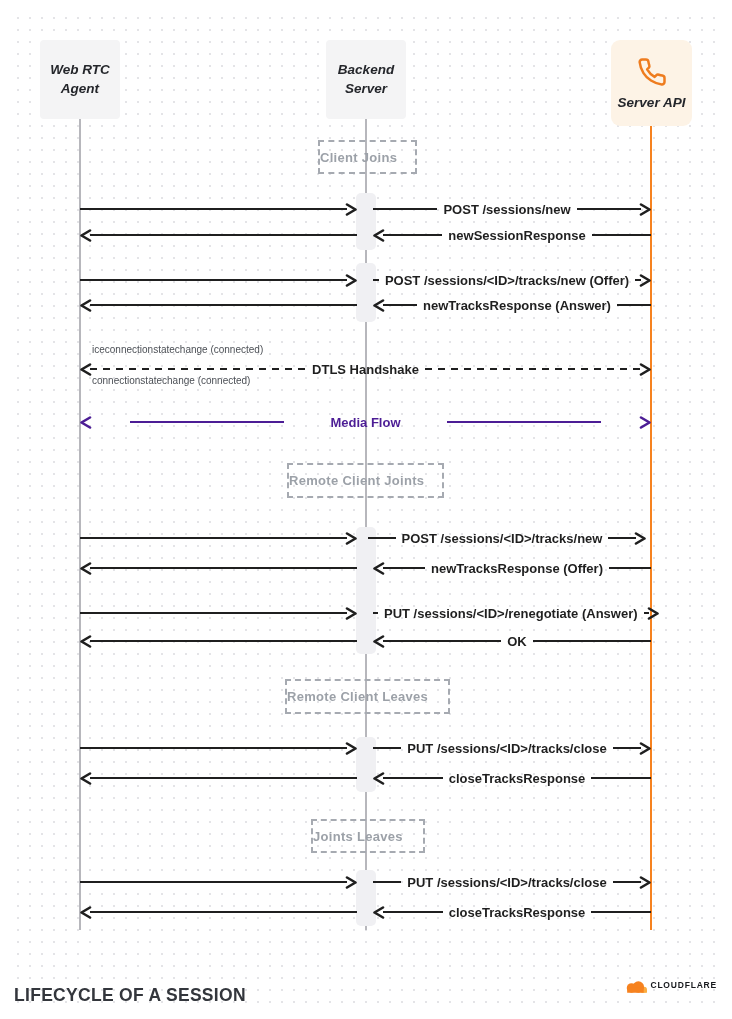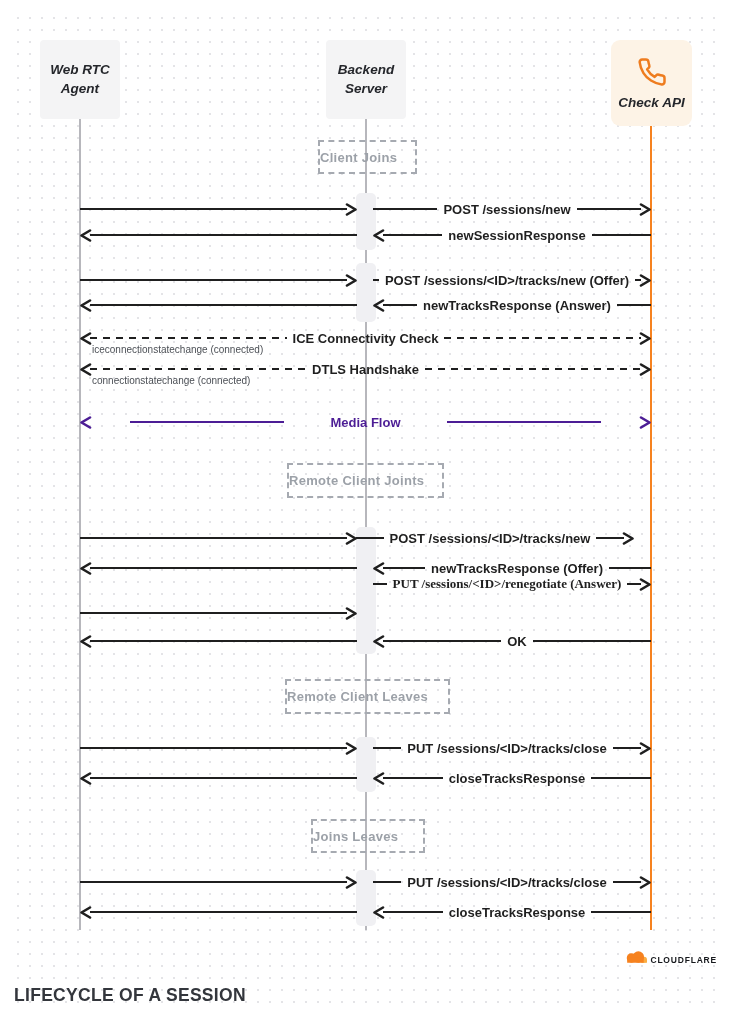--- a/index.html
+++ b/index.html
@@ -23,21 +23,21 @@
   .msg.orange{color:#4c1d95;gap:40px;}
   .seg{flex:1 1 auto;min-width:5px;height:0;border-top:2.4px solid currentColor;}
   .seg.dash{border-top:none;height:2.4px;flex-basis:10px;
             background:repeating-linear-gradient(90deg,currentColor 0 7px,transparent 7px 13px);}
   .mlabel{flex:0 0 auto;font-weight:700;font-size:13px;color:currentColor;padding:0 6px;white-space:nowrap;}
   .chev{flex:0 0 auto;display:block;}
   .chev.r{margin-left:-2px;}
   .chev.l{margin-right:-2px;}
   .sub{position:absolute;left:92px;z-index:4;font-size:10px;color:#4b4f55;white-space:nowrap;}
   .title{position:absolute;left:14px;top:985px;font-weight:700;font-size:17.5px;letter-spacing:.3px;color:#33363c;z-index:6;}
-  .brand{position:absolute;right:15px;top:950px;display:flex;align-items:flex-end;gap:1px;z-index:6;}
+  .brand{position:absolute;right:15px;top:980px;display:flex;align-items:flex-start;gap:1px;z-index:6;}
   .brand-text{font-weight:700;font-size:8.5px;letter-spacing:.8px;color:#16181c;}
 </style>
 </head>
 <body>
 
 <div class="canvas">
   <div class="dots"></div>
 
   <div class="life" style="left:79px;"></div>
   <div class="life" style="left:365px;"></div>
@@ -54,34 +54,34 @@
 Agent</span>
   </div>
   <div class="actor" style="left:326px;top:40px;width:80px;height:79px;">
     <span class="lbl">Backend
 Server</span>
   </div>
   <div class="actor calls" style="left:611px;top:40px;width:81px;height:82px;">
     <svg width="30" height="30" viewBox="0 0 24 24" fill="none" stroke="#ee7c1f" stroke-width="2" stroke-linecap="round" stroke-linejoin="round">
         <path d="M22 16.92v3a2 2 0 0 1-2.18 2 19.79 19.79 0 0 1-8.63-3.07 19.5 19.5 0 0 1-6-6 19.79 19.79 0 0 1-3.07-8.67A2 2 0 0 1 4.11 2h3a2 2 0 0 1 2 1.72 12.84 12.84 0 0 0 .7 2.81 2 2 0 0 1-.45 2.11L8.09 9.91a16 16 0 0 0 6 6l1.27-1.27a2 2 0 0 1 2.11-.45 12.84 12.84 0 0 0 2.81.7A2 2 0 0 1 22 16.92z"></path>
       </svg>
-    <span class="lbl">Check API</span>
+    <span class="lbl">Server API</span>
   </div>
 
   <div class="step" style="left:318px;top:140px;width:95px;height:30px;">
     <span>Client Joins</span>
   </div>
   <div class="step" style="left:285px;top:679px;width:161px;height:31px;">
     <span>Remote Client Leaves</span>
   </div>
   <div class="step" style="left:287px;top:463px;width:153px;height:31px;">
     <span>Remote Client Joints</span>
   </div>
   <div class="step" style="left:311px;top:819px;width:110px;height:30px;">
-    <span>Joins Leaves</span>
+    <span>Joints Leaves</span>
   </div>
 
   <div class="msg" style="left:80px;top:201px;width:277px;">
     <span class="seg"></span>
     <svg class="chev r" width="12" height="15" viewBox="0 0 12 15" fill="none" stroke="currentColor" stroke-width="2.6" stroke-linecap="round" stroke-linejoin="round">
         <path d="M2 2.5 L10.5 7.5 L2 12.5"></path>
       </svg>
   </div>
   <div class="msg" style="left:373px;top:201px;width:278px;">
     <span class="seg"></span>
@@ -130,31 +130,20 @@
     <span class="mlabel">newTracksResponse (Answer)</span>
     <span class="seg"></span>
   </div>
   <div class="msg" style="left:80px;top:297px;width:277px;">
     <svg class="chev l" width="12" height="15" viewBox="0 0 12 15" fill="none" stroke="currentColor" stroke-width="2.6" stroke-linecap="round" stroke-linejoin="round">
         <path d="M10 2.5 L1.5 7.5 L10 12.5"></path>
       </svg>
     <span class="seg"></span>
   </div>
 
-  <div class="msg" style="left:80px;top:330px;width:571px;">
-    <svg class="chev l" width="12" height="15" viewBox="0 0 12 15" fill="none" stroke="currentColor" stroke-width="2.6" stroke-linecap="round" stroke-linejoin="round">
-        <path d="M10 2.5 L1.5 7.5 L10 12.5"></path>
-      </svg>
-    <span class="seg dash"></span>
-    <span class="mlabel">ICE Connectivity Check</span>
-    <span class="seg dash"></span>
-    <svg class="chev r" width="12" height="15" viewBox="0 0 12 15" fill="none" stroke="currentColor" stroke-width="2.6" stroke-linecap="round" stroke-linejoin="round">
-        <path d="M2 2.5 L10.5 7.5 L2 12.5"></path>
-      </svg>
-  </div>
   <div class="sub" style="top:344px;">iceconnectionstatechange (connected)</div>
 
   <div class="msg" style="left:80px;top:361px;width:571px;">
     <svg class="chev l" width="12" height="15" viewBox="0 0 12 15" fill="none" stroke="currentColor" stroke-width="2.6" stroke-linecap="round" stroke-linejoin="round">
         <path d="M10 2.5 L1.5 7.5 L10 12.5"></path>
       </svg>
     <span class="seg dash"></span>
     <span class="mlabel">DTLS Handshake</span>
     <span class="seg dash"></span>
     <svg class="chev r" width="12" height="15" viewBox="0 0 12 15" fill="none" stroke="currentColor" stroke-width="2.6" stroke-linecap="round" stroke-linejoin="round">
@@ -174,21 +163,21 @@
         <path d="M2 2.5 L10.5 7.5 L2 12.5"></path>
       </svg>
   </div>
 
   <div class="msg" style="left:80px;top:530px;width:277px;">
     <span class="seg"></span>
     <svg class="chev r" width="12" height="15" viewBox="0 0 12 15" fill="none" stroke="currentColor" stroke-width="2.6" stroke-linecap="round" stroke-linejoin="round">
         <path d="M2 2.5 L10.5 7.5 L2 12.5"></path>
       </svg>
   </div>
-  <div class="msg" style="left:356px;top:530px;width:278px;">
+  <div class="msg" style="left:368px;top:530px;width:278px;">
     <span class="seg"></span>
     <span class="mlabel">POST /sessions/&lt;ID&gt;/tracks/new</span>
     <span class="seg"></span>
     <svg class="chev r" width="12" height="15" viewBox="0 0 12 15" fill="none" stroke="currentColor" stroke-width="2.6" stroke-linecap="round" stroke-linejoin="round">
         <path d="M2 2.5 L10.5 7.5 L2 12.5"></path>
       </svg>
   </div>
 
   <div class="msg" style="left:373px;top:560px;width:278px;">
     <svg class="chev l" width="12" height="15" viewBox="0 0 12 15" fill="none" stroke="currentColor" stroke-width="2.6" stroke-linecap="round" stroke-linejoin="round">
@@ -204,21 +193,21 @@
       </svg>
     <span class="seg"></span>
   </div>
 
   <div class="msg" style="left:80px;top:605px;width:277px;">
     <span class="seg"></span>
     <svg class="chev r" width="12" height="15" viewBox="0 0 12 15" fill="none" stroke="currentColor" stroke-width="2.6" stroke-linecap="round" stroke-linejoin="round">
         <path d="M2 2.5 L10.5 7.5 L2 12.5"></path>
       </svg>
   </div>
-  <div class="msg" style="left:373px;top:576px;width:278px;font-family:Liberation Serif, serif;">
+  <div class="msg" style="left:373px;top:605px;width:278px;">
     <span class="seg"></span>
     <span class="mlabel">PUT /sessions/&lt;ID&gt;/renegotiate (Answer)</span>
     <span class="seg"></span>
     <svg class="chev r" width="12" height="15" viewBox="0 0 12 15" fill="none" stroke="currentColor" stroke-width="2.6" stroke-linecap="round" stroke-linejoin="round">
         <path d="M2 2.5 L10.5 7.5 L2 12.5"></path>
       </svg>
   </div>
 
   <div class="msg" style="left:373px;top:633px;width:278px;align-items:center;">
     <svg class="chev l" width="12" height="15" viewBox="0 0 12 15" fill="none" stroke="currentColor" stroke-width="2.6" stroke-linecap="round" stroke-linejoin="round">

